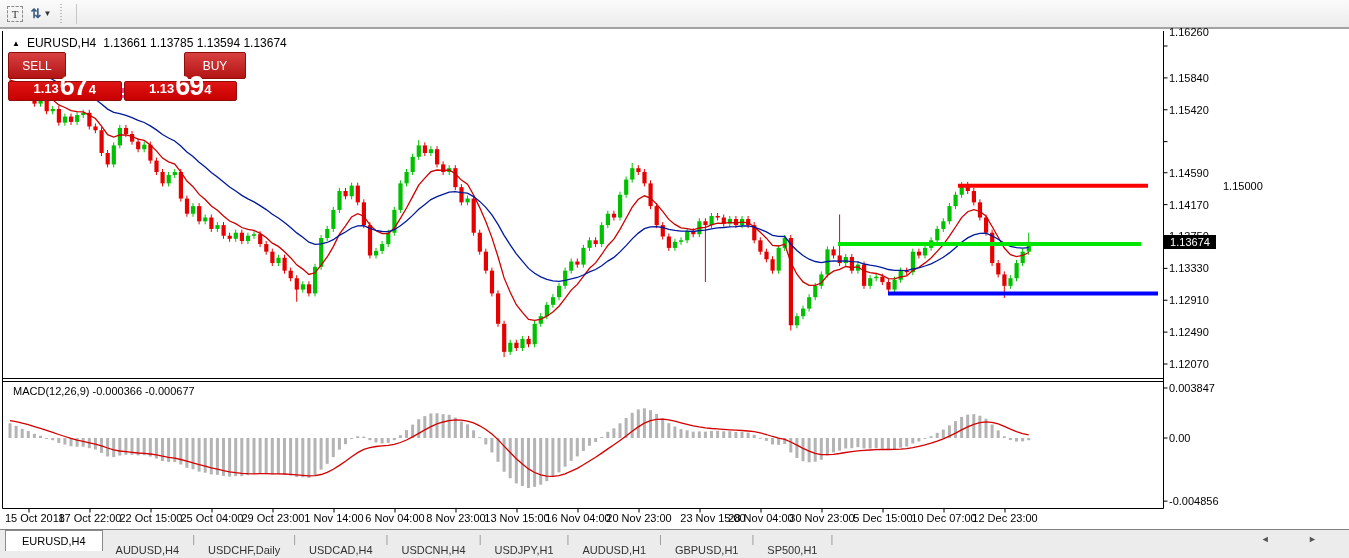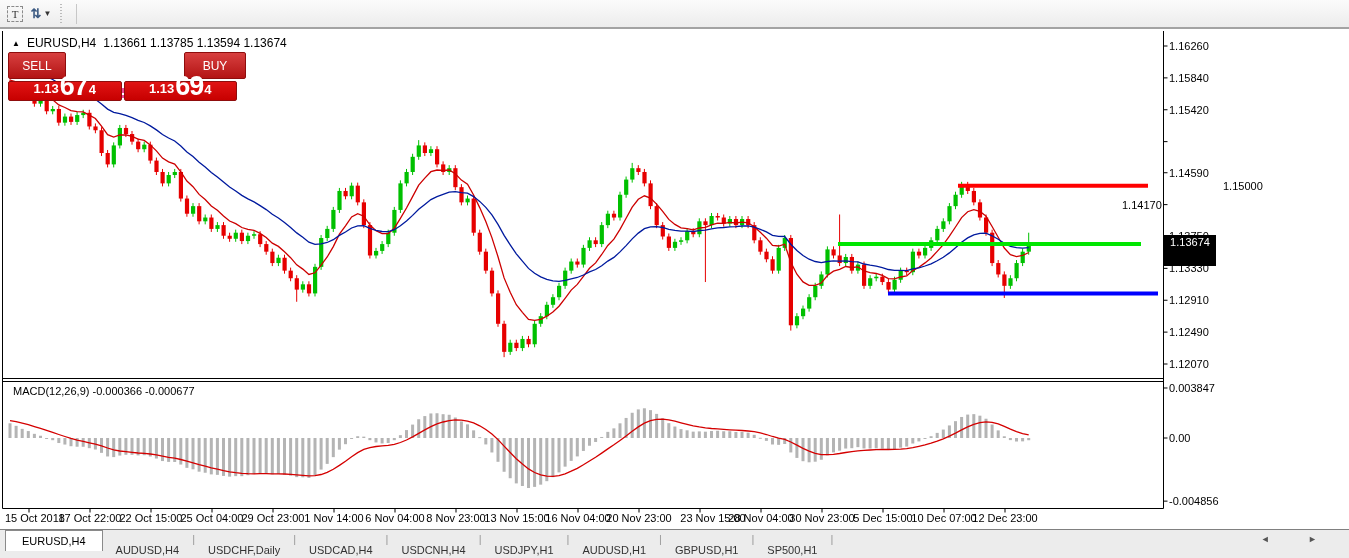--- a/index.html
+++ b/index.html
@@ -36,21 +36,21 @@
   #volume-input{flex:1;border:none;outline:none;text-align:right;font-size:13px;padding-right:6px;width:50px;
     font-family:"Liberation Sans",sans-serif;color:#000;}
   #trade-row2{display:flex;height:20px;gap:2px;margin-top:2px;}
   .price-panel{flex:1;background:linear-gradient(#e01414,#c70000);color:#fff;border:1px solid #8f0d0d;border-radius:2px;
     display:flex;align-items:flex-end;justify-content:center;padding-bottom:1px;}
   .pp-small{font-size:13px;font-weight:bold;line-height:20px;}
   .pp-big{font-size:27px;font-weight:bold;line-height:26px;letter-spacing:-1px;margin:0 1px;}
   .pp-sup{font-size:13px;font-weight:bold;line-height:12px;align-self:flex-start;margin-top:2px;}
   
   .axis-label{position:absolute;font-size:11px;color:#000;white-space:nowrap;}
-  #price-tag{position:absolute;left:1164px;width:52px;height:31px;background:#000;color:#fff;
+  #price-tag{position:absolute;left:1164px;width:52px;height:14px;background:#000;color:#fff;
     font-size:11px;text-align:center;line-height:14px;z-index:4;}
   #macd-label{position:absolute;left:13px;top:385px;font-size:11px;color:#000;}
   .date-label{position:absolute;top:512px;font-size:11px;color:#000;transform:translateX(-50%);white-space:nowrap;}
   
   #bottom-border{position:absolute;left:0;top:529px;width:1349px;height:1px;background:#808080;}
   #tabbar{position:absolute;left:0;top:530px;width:1349px;height:28px;background:#ececec;
     display:flex;align-items:flex-start;font-size:11px;color:#333;}
   .tab{padding:13px 13px;margin-top:1px;}
   .tab.active{background:#fff;border:1px solid #8a8a8a;border-bottom:none;margin-left:5px;margin-top:0;
     padding:4px 16px;color:#000;}
@@ -660,26 +660,26 @@
       </div>
       <div class="price-panel">
         <span class="pp-small">1.13</span>
         <span class="pp-big">69</span>
         <span class="pp-sup">4</span>
       </div>
     </div>
   </div>
 
   <div id="price-axis">
-      <div class="axis-label" style="left: 1169px; top: 40px;">1.16260</div>
+      <div class="axis-label" style="left: 1169px; top: 26px;">1.16260</div>
       <div class="axis-label" style="left: 1169px; top: 71.8759px;">1.15840</div>
       <div class="axis-label" style="left: 1169px; top: 103.752px;">1.15420</div>
       <div class="axis-label" style="left: 1223px; top: 135.628px; margin-top: 44px;">1.15000</div>
       <div class="axis-label" style="left: 1169px; top: 166.745px;">1.14590</div>
-      <div class="axis-label" style="left: 1122px; top: 198.621px;">1.14170</div>
+      <div class="axis-label" style="left: 1169px; top: 198.621px;">1.14170</div>
       <div class="axis-label" style="left: 1169px; top: 230.496px;">1.13750</div>
       <div class="axis-label" style="left: 1169px; top: 262.372px;">1.13330</div>
       <div class="axis-label" style="left: 1169px; top: 294.248px;">1.12910</div>
       <div class="axis-label" style="left: 1169px; top: 326.124px;">1.12490</div>
       <div class="axis-label" style="left: 1169px; top: 358px;">1.12070</div>
     </div>
   <div id="price-tag" style="top: 235.264px;">1.13674</div>
   <div id="macd-label">MACD(12,26,9) -0.000366 -0.000677</div>
   <div id="macd-axis">
       <div class="axis-label" style="left: 1169px; top: 381.989px;">0.003847</div>

